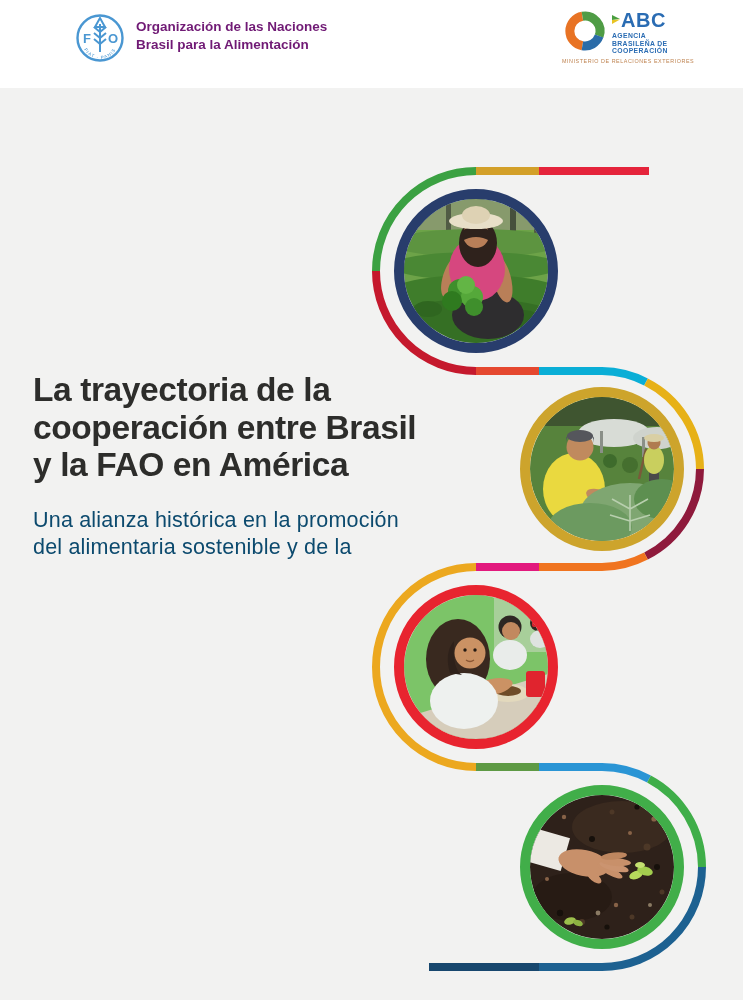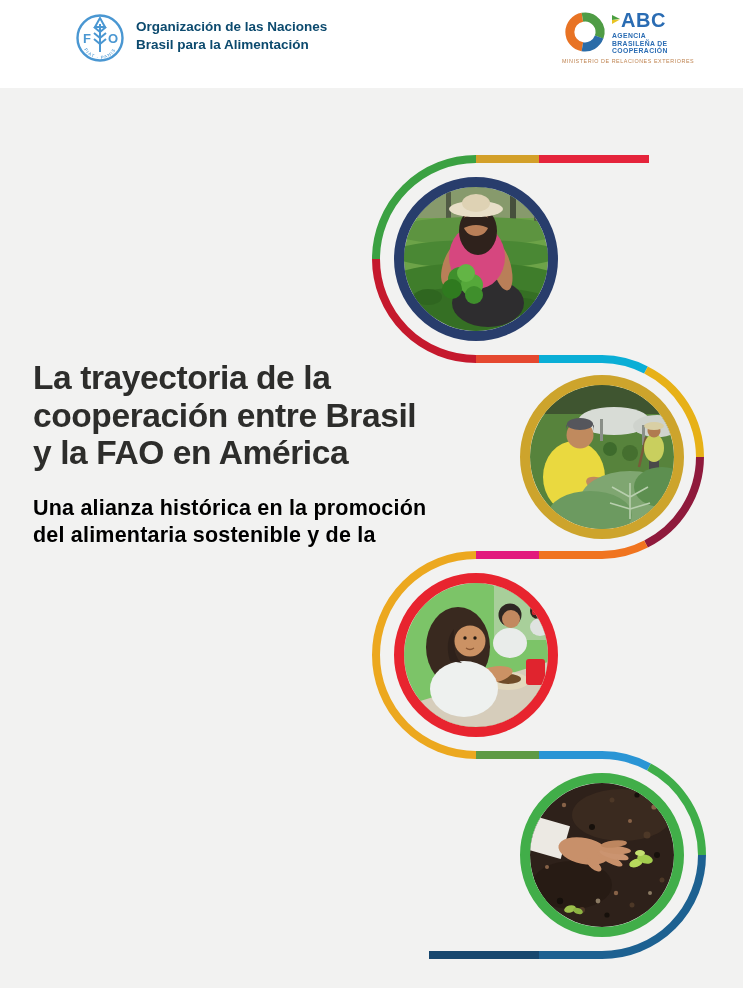--- a/index.html
+++ b/index.html
@@ -2,39 +2,39 @@
 <html><head>
 <meta charset="utf-8">
 <style>
   * { margin:0; padding:0; box-sizing:border-box; }
   body { font-family:"Liberation Sans", sans-serif; background:#ffffff; }
   .page { position:relative; width:743px; height:1000px; overflow:hidden; background:#ffffff; }
 
   
   .header { position:absolute; top:0; left:0; width:743px; height:88px; background:#ffffff; z-index:3; }
   .fao-brand { position:absolute; left:74px; top:10px; display:flex; align-items:flex-start; }
-  .fao-name { margin-left:10px; margin-top:8px; color:#0c4a6e; font-weight:bold;
+  .fao-name { margin-left:10px; margin-top:8px; color:#701a75; font-weight:bold;
               font-size:13.5px; line-height:17.5px; letter-spacing:0; }
   .abc-brand { position:absolute; left:562px; top:8px; width:110px; }
-  .abc-top { display:flex; align-items:flex-end; }
+  .abc-top { display:flex; align-items:center; }
   .abc-right { margin-left:4px; margin-top:2px; }
   .abc-acronym-row { display:flex; align-items:center; }
   .abc-acronym { color:#2a6cb3; font-weight:bold; font-size:20px; line-height:20px; letter-spacing:0.5px; }
   .abc-sub { color:#2a6cb3; font-weight:bold; font-size:6.8px; line-height:7.6px; letter-spacing:0.4px; margin-top:2px; }
   .abc-ministry { margin-top:3px; color:#bf8350; font-size:5.4px; letter-spacing:0.55px; white-space:nowrap; text-align:center; width:108px; }
 
   
-  .cover { position:absolute; top:76px; left:0; width:743px; height:912px; background:#f2f2f1; }
+  .cover { position:absolute; top:88px; left:0; width:743px; height:912px; background:#f2f2f1; }
   .art { position:absolute; top:0; left:0; }
   .titleblock { position:absolute; left:33px; top:283px; z-index:2; }
   .title-line { font-size:33.5px; font-weight:bold; line-height:37.5px;
                 color:#2d2d2b; letter-spacing:-0.4px; white-space:nowrap; }
   .subtitleblock { position:absolute; left:33px; top:419px; z-index:2; }
-  .subtitle-line { font-size:21.5px; font-weight:700; line-height:27px;
-                   color:#000000; letter-spacing:0.2px; white-space:nowrap; }
+  .subtitle-line { font-size:21.5px; font-weight:400; line-height:27px;
+                   color:#0c4a6e; letter-spacing:0.2px; white-space:nowrap; }
 </style>
 </head>
 <body>
 
 <div class="page">
 
   <div class="header">
 
     <div class="fao-brand">
       <svg width="52" height="56" viewBox="-26 -28 52 56">

